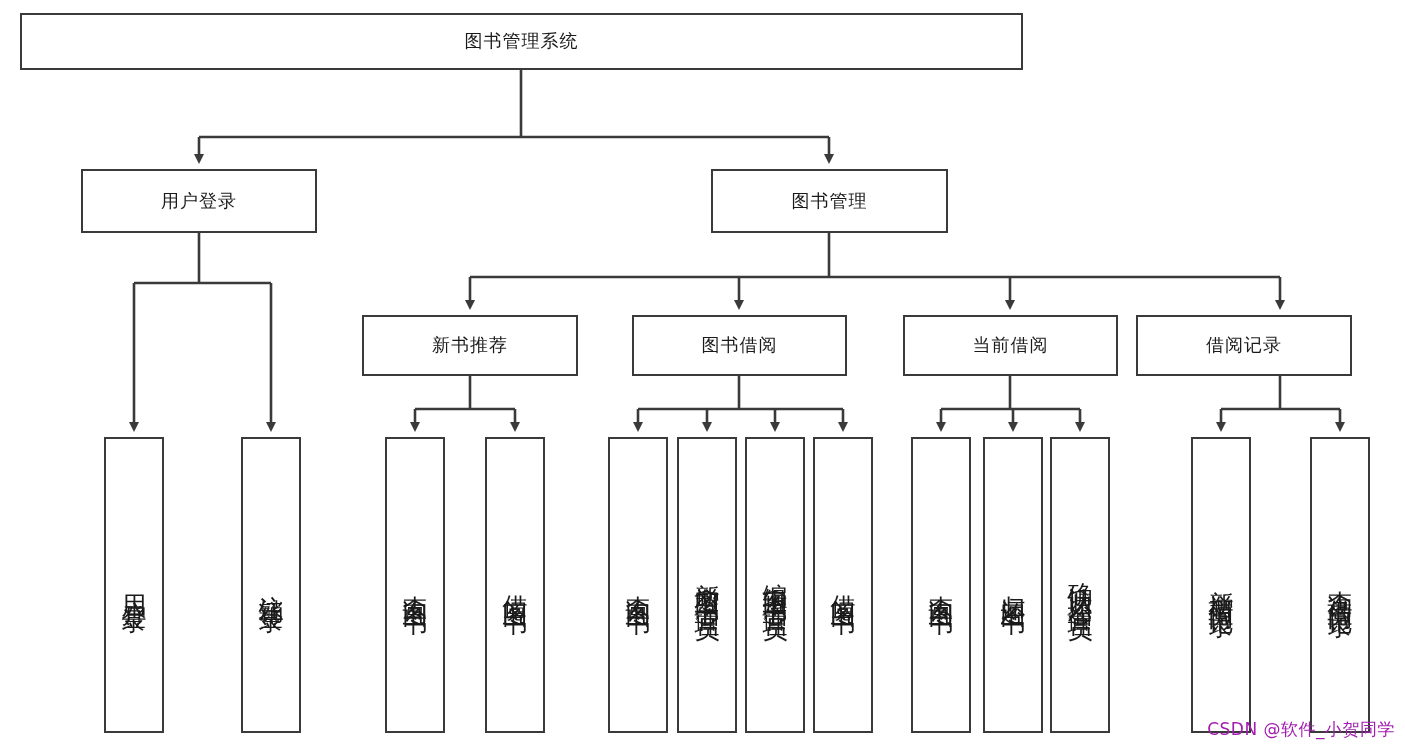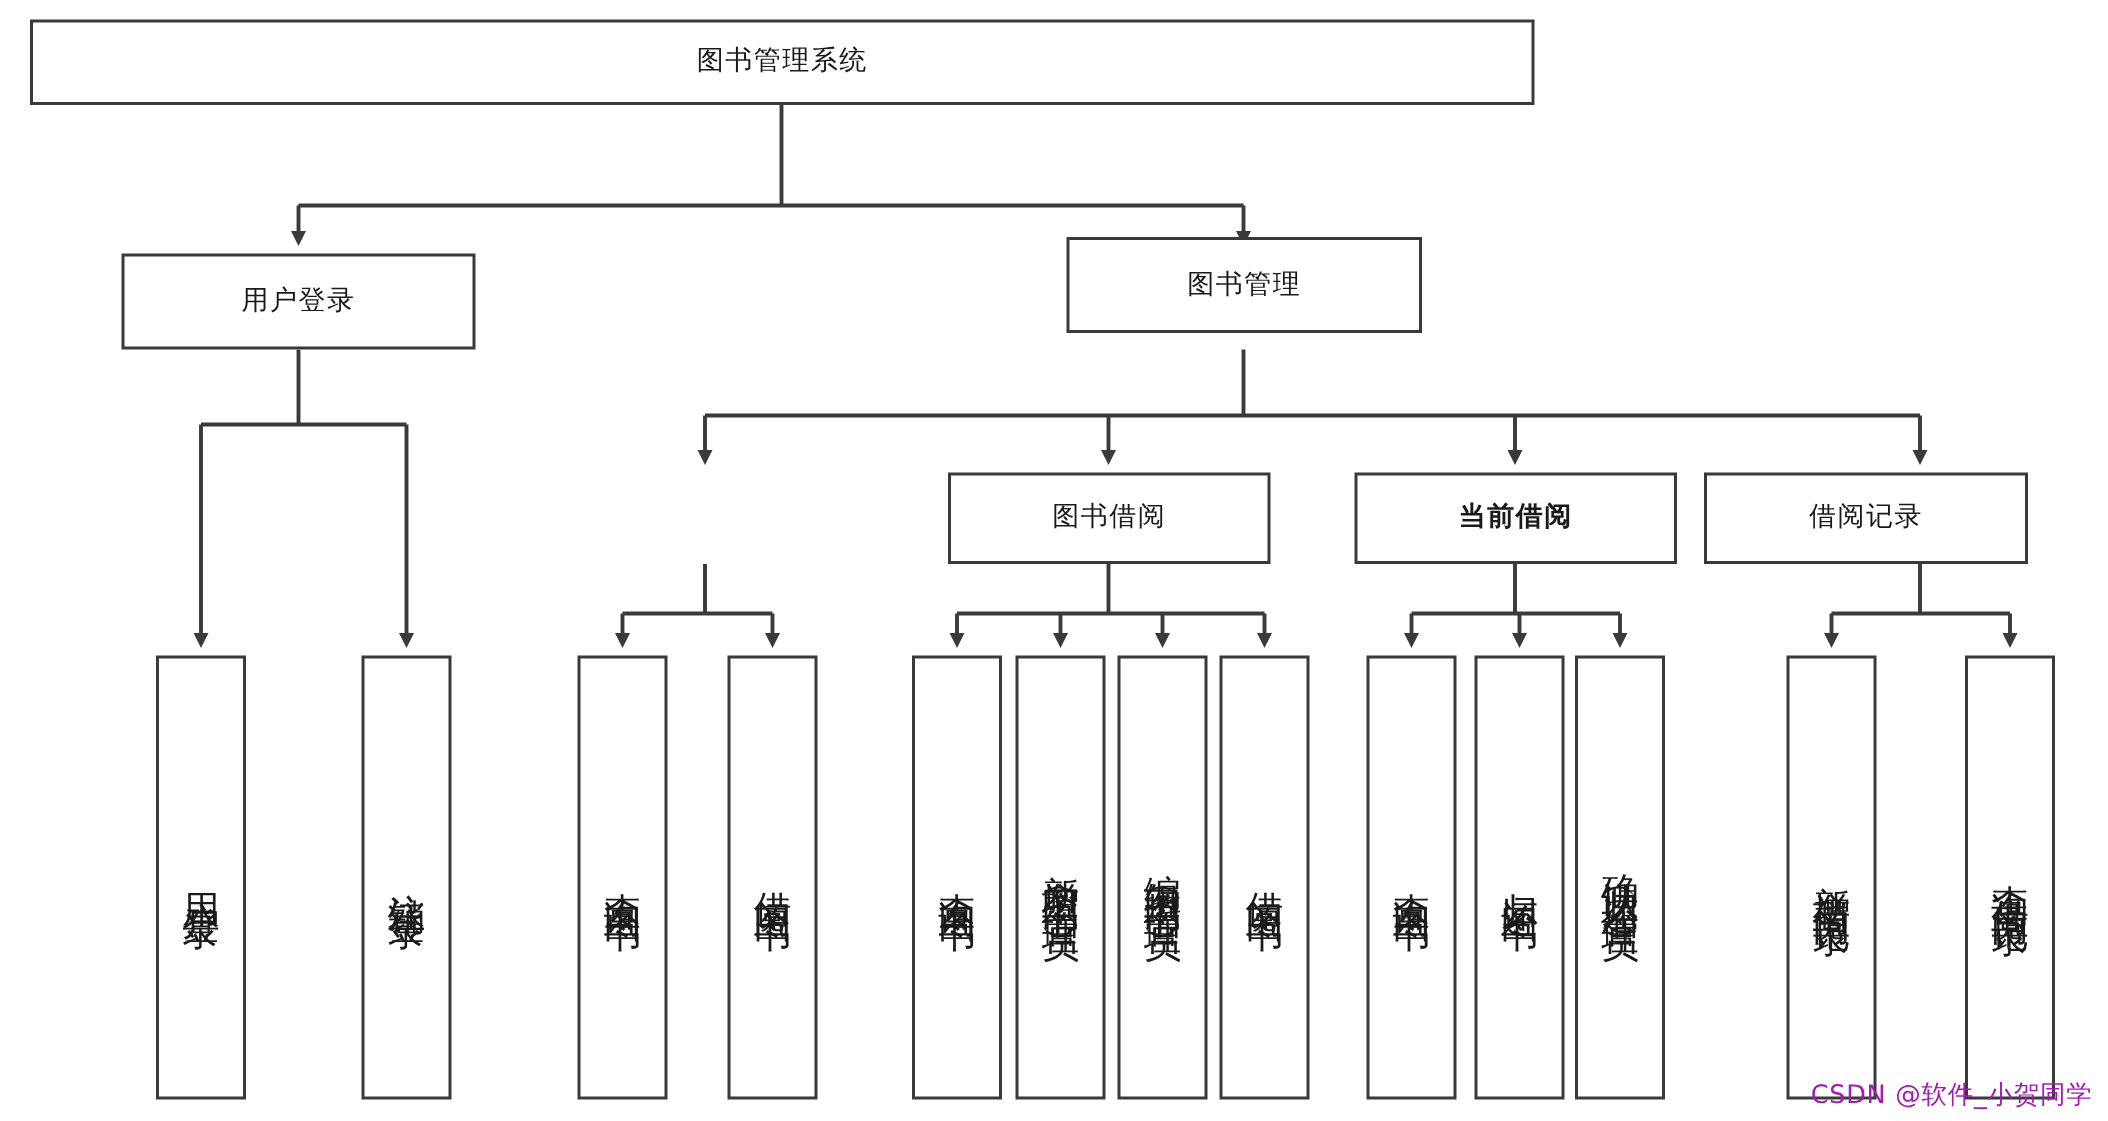--- a/index.html
+++ b/index.html
@@ -124,28 +124,31 @@
     </g>
   </svg>
 
   <div class="node horizontal" style="left: 20px; top: 13px; width: 1003px; height: 57px;">
     <span class="node-label">图书管理系统</span>
   </div>
 
   <div class="node horizontal" style="left: 81px; top: 169px; width: 236px; height: 64px;">
     <span class="node-label">用户登录</span>
   </div>
-  <div class="node horizontal" style="left: 711px; top: 158px; width: 237px; height: 64px;">
+  <div class="node horizontal" style="left: 711px; top: 169px; width: 237px; height: 64px;">
     <span class="node-label">图书管理</span>
   </div>
 
+  <div class="node horizontal" style="left: 362px; top: 315px; width: 216px; height: 61px;">
+    <span class="node-label">新书推荐</span>
+  </div>
   <div class="node horizontal" style="left: 632px; top: 315px; width: 215px; height: 61px;">
     <span class="node-label">图书借阅</span>
   </div>
-  <div class="node horizontal" style="left: 903px; top: 315px; width: 215px; height: 61px; font-weight: bold;">
+  <div class="node horizontal" style="left: 903px; top: 315px; width: 215px; height: 61px;">
     <span class="node-label">当前借阅</span>
   </div>
   <div class="node horizontal" style="left: 1136px; top: 315px; width: 216px; height: 61px;">
     <span class="node-label">借阅记录</span>
   </div>
 
   <div class="node vertical" style="left: 104px; top: 437px; width: 60px; height: 296px;">
     <span class="node-label">用户登录</span>
   </div>
   <div class="node vertical" style="left: 241px; top: 437px; width: 60px; height: 296px;">

